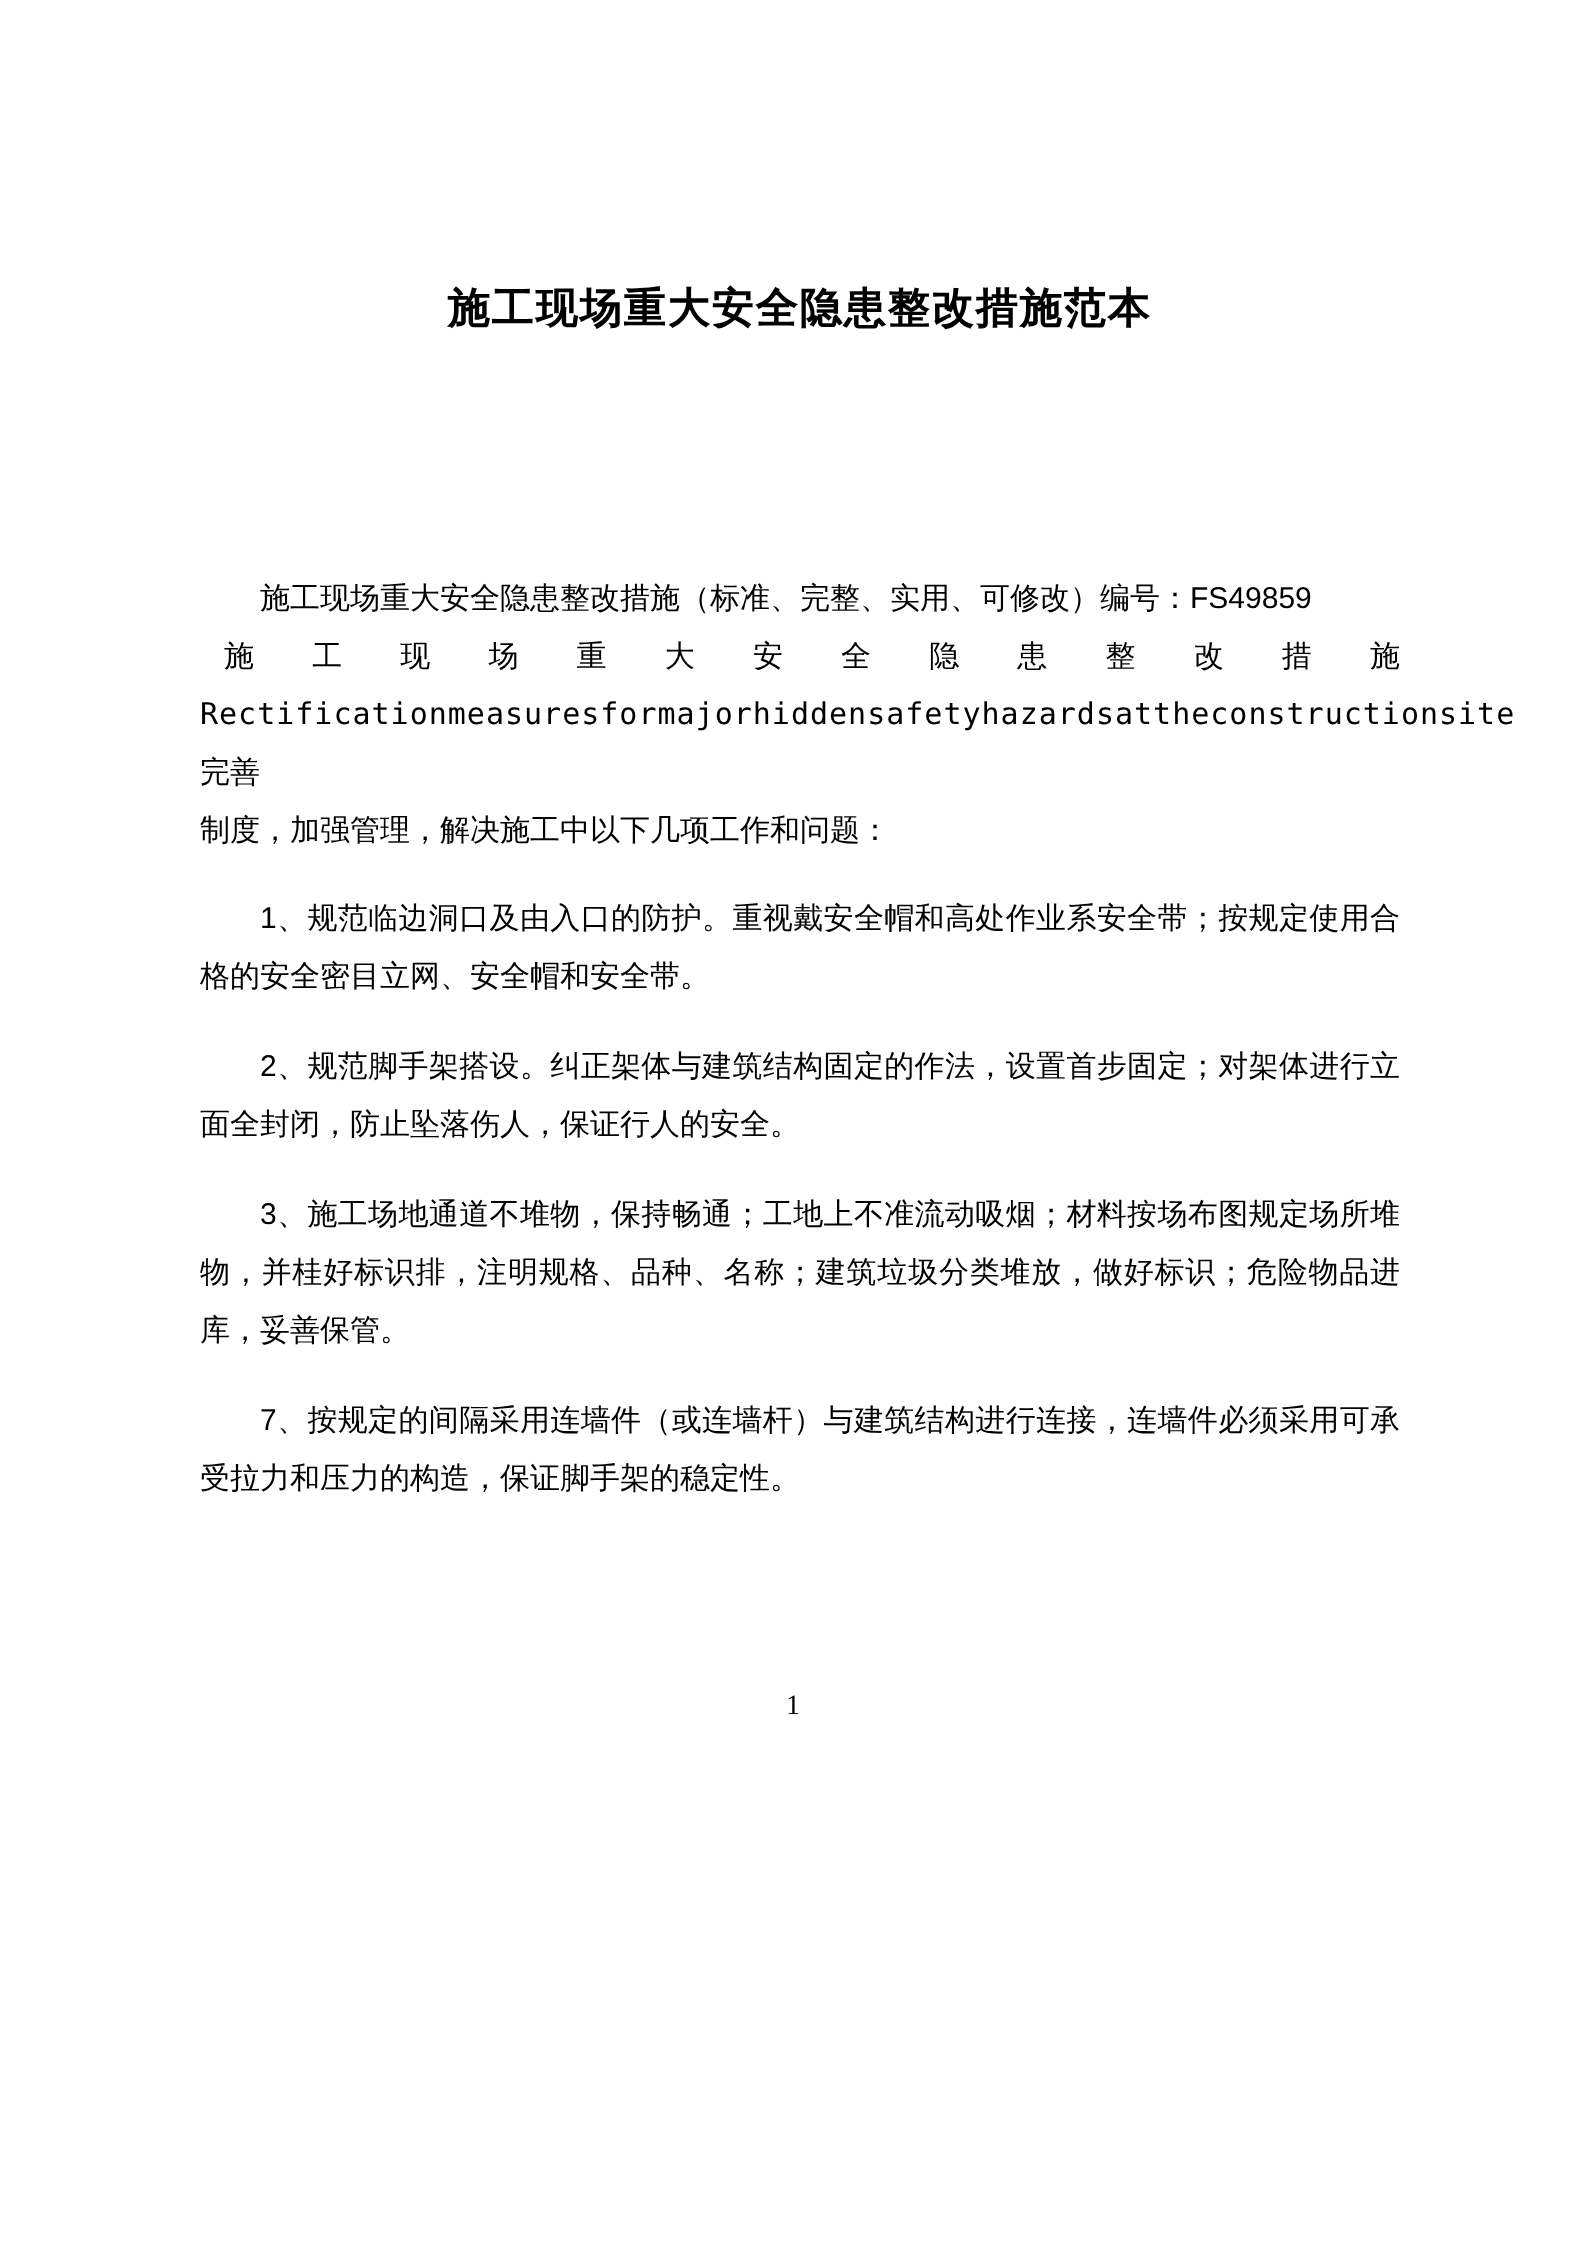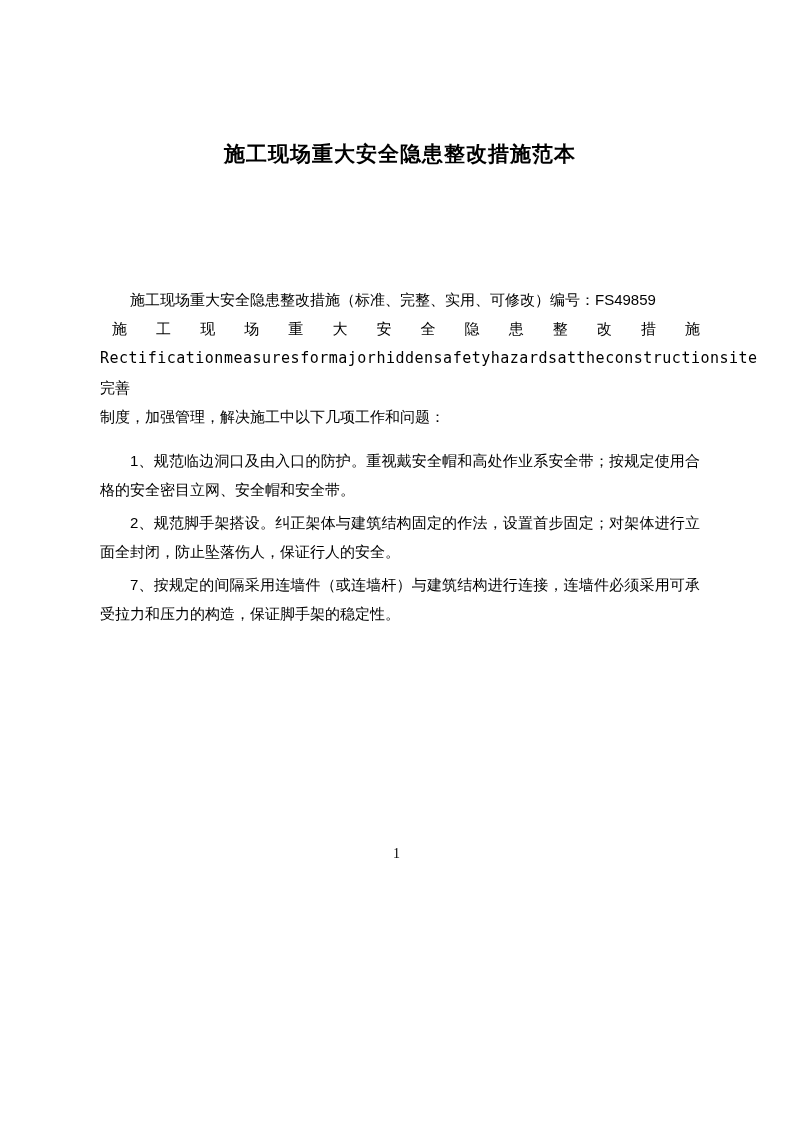--- a/index.html
+++ b/index.html
@@ -47,21 +47,21 @@
   .mono {
     font-family: "DejaVu Sans Mono", "Liberation Mono", monospace;
     font-size: 15px;
     letter-spacing: 0.5px;
   }
   .para {
     font-size: 15px;
     line-height: 29px;
     text-align: justify;
     text-indent: 2em;
-    margin-top: 4px;
+    margin-top: 16px;
   }
   .para.first-gap { margin-top: 15px; }
   .page-number {
     position: absolute;
     bottom: 48px;
     left: 0;
     right: 0;
     text-align: center;
     font-size: 14px;
     font-family: "Liberation Serif", serif;
@@ -81,20 +81,21 @@
       <div class="intro-line3">
         <span class="mono">Rectificationmeasuresformajorhiddensafetyhazardsattheconstructionsite</span><span> 完善</span>
       </div>
       <div>制度，加强管理，解决施工中以下几项工作和问题：</div>
     </div>
 
     <div class="para first-gap">1、规范临边洞口及由入口的防护。重视戴安全帽和高处作业系安全带；按规定使用合格的安全密目立网、安全帽和安全带。</div>
 
     <div class="para">2、规范脚手架搭设。纠正架体与建筑结构固定的作法，设置首步固定；对架体进行立面全封闭，防止坠落伤人，保证行人的安全。</div>
 
+    <div class="para">3、施工场地通道不堆物，保持畅通；工地上不准流动吸烟；材料按场布图规定场所堆物，并桂好标识排，注明规格、品种、名称；建筑垃圾分类堆放，做好标识；危险物品进库，妥善保管。</div>
 
 
 
 
     <div class="para">7、按规定的间隔采用连墙件（或连墙杆）与建筑结构进行连接，连墙件必须采用可承受拉力和压力的构造，保证脚手架的稳定性。</div>
 
   </div>
 
   <div class="page-number">1</div>
 </div>

